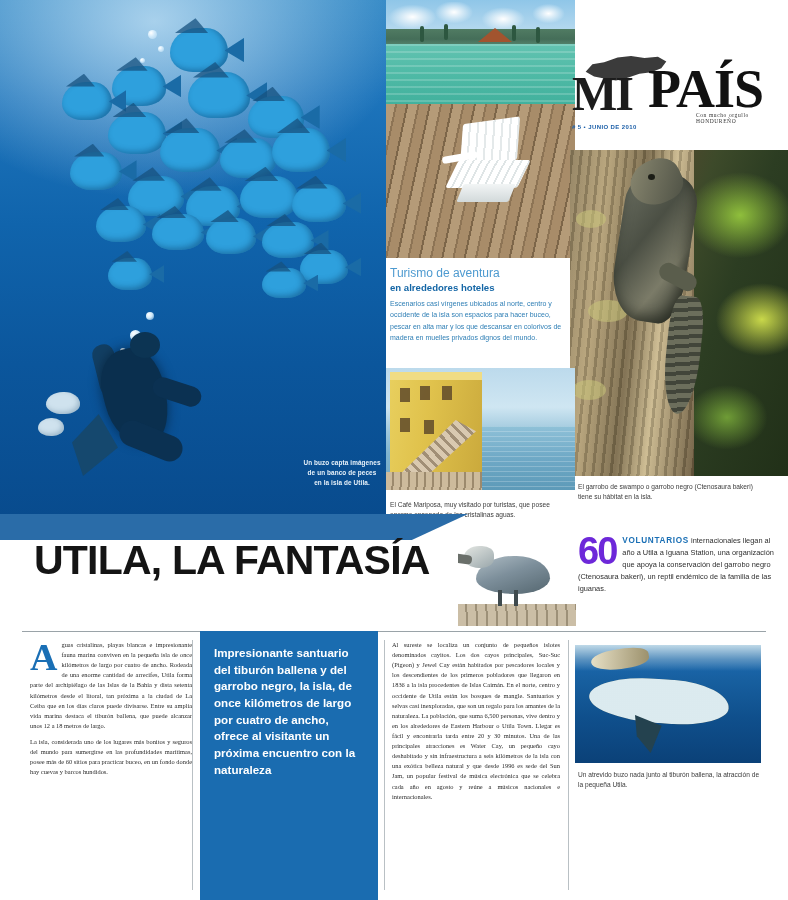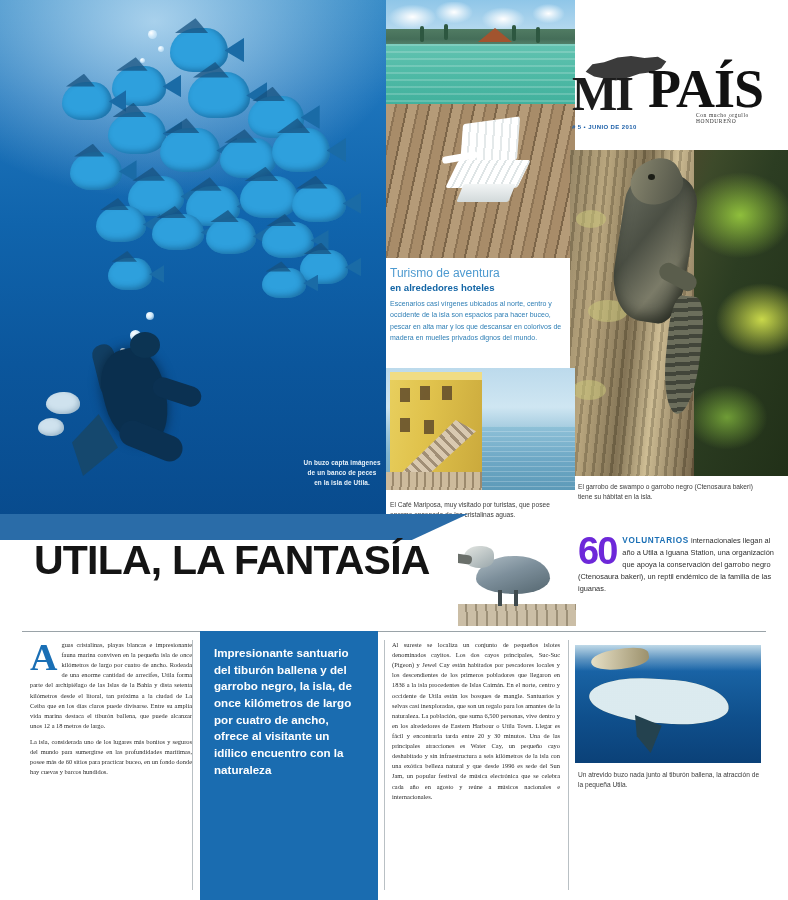--- a/index.html
+++ b/index.html
@@ -400,21 +400,21 @@
   <div class="vrule" style="left:192px;top:640px;height:250px;"></div>
   <div class="vrule" style="left:384px;top:640px;height:250px;"></div>
   <div class="vrule" style="left:568px;top:640px;height:250px;"></div>
 
   <div class="col" id="col1">
     <p><span class="drop">A</span><span>guas cristalinas, playas blancas e impresionante fauna marina conviven en la pequeña isla de once kilómetros de largo por cuatro de ancho. Rodeada de una enorme cantidad de arrecifes, Utila forma parte del archipiélago de las Islas de la Bahía y dista setenta kilómetros desde el litoral, tan próxima a la ciudad de La Ceiba que en los días claros puede divisarse. Entre su amplia vida marina destaca el tiburón ballena, que puede alcanzar unos 12 a 18 metros de largo.</span></p>
     <p><span>La isla, considerada uno de los lugares más bonitos y seguros del mundo para sumergirse en las profundidades marítimas, posee más de 60 sitios para practicar buceo, en un fondo donde hay cuevas y barcos hundidos.</span></p>
   </div>
 
   <div id="pullquote">
-    <div class="q">Impresionante santuario del tiburón ballena y del garrobo negro, la isla, de once kilómetros de largo por cuatro de ancho, ofrece al visitante un idílico encuentro con la naturaleza</div>
+    <div class="q">Impresionante santuario del tiburón ballena y del garrobo negro, la isla, de once kilómetros de largo por cuatro de ancho, ofrece al visitante un próxima encuentro con la naturaleza</div>
   </div>
 
   <div class="col" id="col3">
     <p><span>Al sureste se localiza un conjunto de pequeños islotes denominados cayitos. Los dos cayos principales, Suc-Suc (Pigeon) y Jewel Cay están habitados por pescadores locales y los descendientes de los primeros pobladores que llegaron en 1836 a la isla procedentes de Islas Caimán. En el norte, centro y occidente de Utila están los bosques de mangle. Santuarios y selvas casi inexploradas, que son un regalo para los amantes de la naturaleza. La población, que suma 6,500 personas, vive dentro y en los alrededores de Eastern Harbour o Utila Town. Llegar es fácil y encontrarla tarda entre 20 y 30 minutos. Una de las principales atracciones es Water Cay, un pequeño cayo deshabitado y sin infraestructura a seis kilómetros de la isla con una exótica belleza natural y que desde 1996 es sede del Sun Jam, un popular festival de música electrónica que se celebra cada año en agosto y reúne a músicos nacionales e internacionales.</span></p>
   </div>
 
   <div id="strip-bottom"></div>
 
 </div>
 

